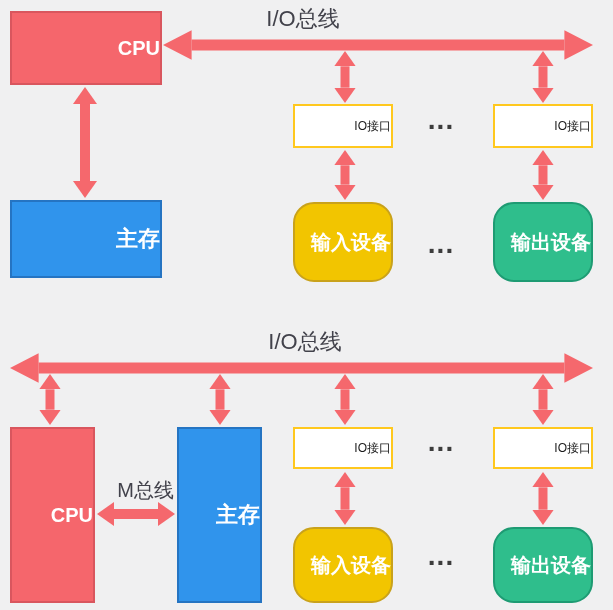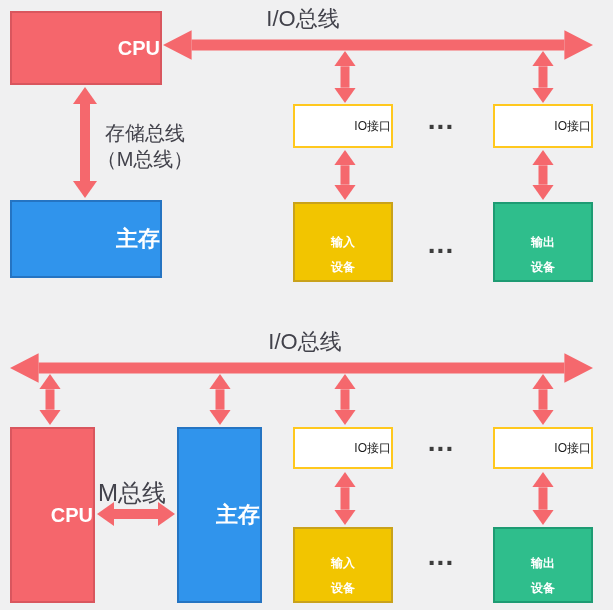--- a/index.html
+++ b/index.html
@@ -74,21 +74,21 @@
     background: var(--c-interface-fill);
     border: 2px solid var(--c-interface-border);
     color: var(--c-interface-text);
     font-weight: normal;
     font-size: 12px;
   }
   .if-top-left    { left: 293px; top: 104px; width: 100px; height: 44px; }
   .if-top-right   { left: 493px; top: 104px; width: 100px; height: 44px; }
   .if-bot-left    { left: 293px; top: 427px; width: 100px; height: 42px; }
   .if-bot-right   { left: 493px; top: 427px; width: 100px; height: 42px; }
-  .device-box { flex-direction: column; font-size: 12px; line-height: 25px; }
+  .device-box { flex-direction: row; font-size: 20px; line-height: 25px; border-radius: 21px; }
   .input-device  { background: var(--c-input-fill);  border: 2px solid var(--c-input-border); }
   .output-device { background: var(--c-output-fill); border: 2px solid var(--c-output-border); }
   .dev-top-left  { left: 293px; top: 202px; width: 100px; height: 80px; }
   .dev-top-right { left: 493px; top: 202px; width: 100px; height: 80px; }
   .dev-bot-left  { left: 293px; top: 527px; width: 100px; height: 76px; }
   .dev-bot-right { left: 493px; top: 527px; width: 100px; height: 76px; }
   .bus-label {
     position: absolute;
     color: var(--c-label-text);
     font-size: 22px;
@@ -102,22 +102,22 @@
     left: 75px; top: 120px; width: 140px;
     color: var(--c-label-text);
     font-size: 20px;
     line-height: 26px;
     text-align: center;
   }
   .mem-bus-label-bottom {
     position: absolute;
     left: 98px; top: 477px; width: 76px;
     color: var(--c-label-text);
-    font-size: 24px;
-    text-align: left;
+    font-size: 20px;
+    text-align: right;
   }
   .ellipsis {
     position: absolute;
     transform: translateX(-50%);
     color: var(--c-ellipsis-text);
     font-size: 28px;
     font-weight: bold;
     letter-spacing: 1px;
     line-height: 28px;
   }
@@ -157,24 +157,20 @@
     <line x1="345" y1="487.3" x2="345" y2="509.7" stroke-width="9" marker-start="url(#head-sm)" marker-end="url(#head-sm)"></line>
     <line x1="543" y1="487.3" x2="543" y2="509.7" stroke-width="9" marker-start="url(#head-sm)" marker-end="url(#head-sm)"></line>
   </svg>
 
   <div class="bus-label bus-label-top">I/O总线</div>
 
   <div class="box cpu-box-top">
     <span>CPU</span>
   </div>
 
-  <div class="mem-bus-label-top">
-    <div>存储总线</div>
-    <div>（M总线）</div>
-  </div>
 
   <div class="box memory-box-top">
     <span>主存</span>
   </div>
 
   <div class="box interface-box if-top-left">
     <span>IO接口</span>
   </div>
   <div class="ellipsis el-top-if">...</div>
   <div class="box interface-box if-top-right">

